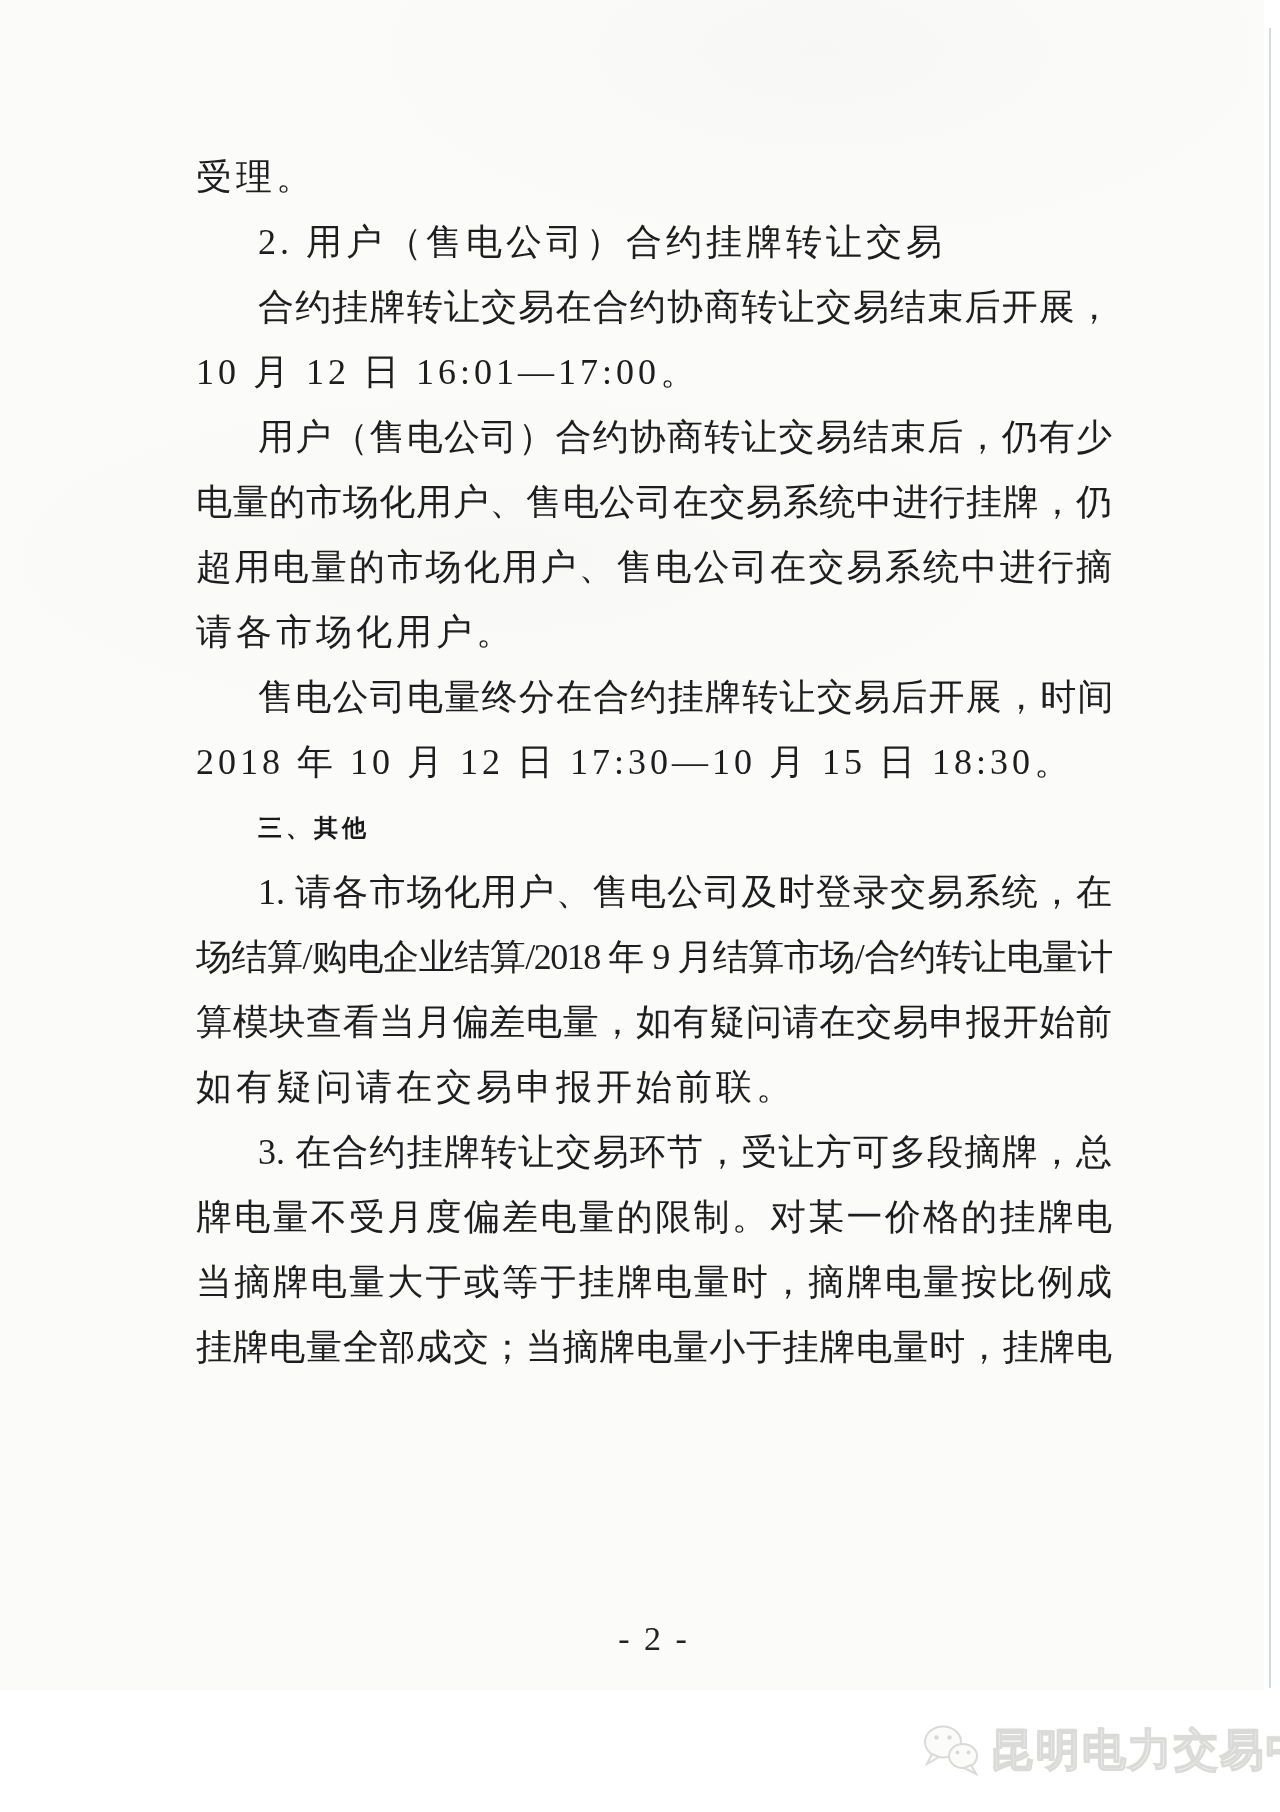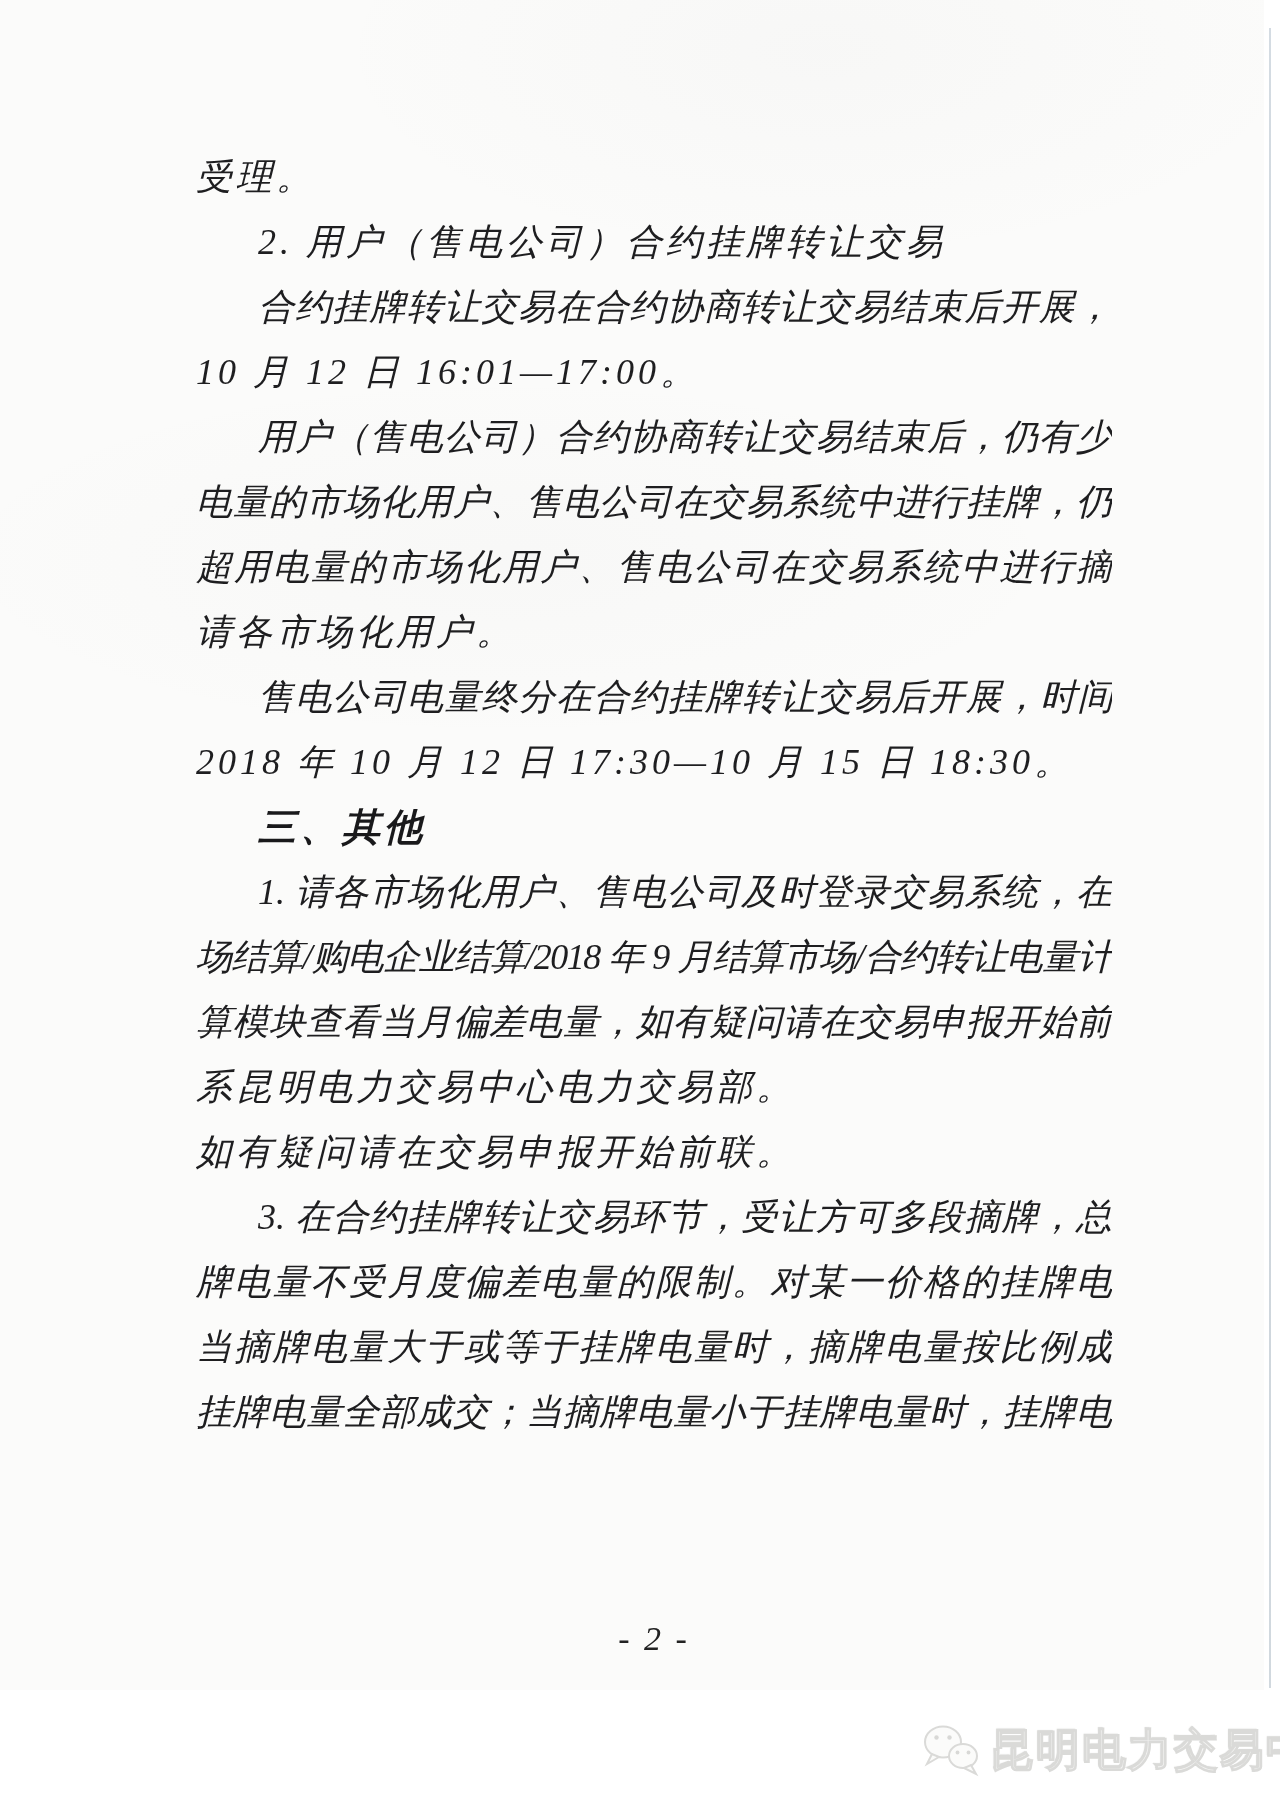--- a/index.html
+++ b/index.html
@@ -9,40 +9,39 @@
     background:#ffffff; overflow:hidden;
     font-family:"Liberation Serif","DejaVu Serif",serif;
   }
   
   .scan-area {
     position:absolute; left:0; top:0; width:1264px; height:1690px;
     background:
       radial-gradient(ellipse 700px 300px at 65% 3%, rgba(150,150,150,0.035), rgba(0,0,0,0) 70%),
       radial-gradient(ellipse 800px 260px at 40% 33%, rgba(150,150,150,0.03), rgba(0,0,0,0) 70%),
       #fbfbfa;
-    font-style: italic;
   }
   
   .scan-edge {
     position:absolute; left:1269px; top:28px; width:2px; height:1660px;
     background:linear-gradient(#c6d0d9, #bac4cd 40%, #c2ccd4);
     opacity:.75;
   }
   .doc-text { position:absolute; left:196px; top:145px; width:916px; }
   .line {
     height:65px; line-height:65px; font-size:36px; color:#1e1e20;
     overflow:hidden; white-space:normal;
   }
   .justify { text-align:justify; text-align-last:justify; }
   .left   { letter-spacing:4px; }
   .indent { text-indent:62px; }
   .tight  { letter-spacing:-1.5px; }
   .heading {
     font-family:"Liberation Sans","DejaVu Sans",sans-serif;
-    font-weight:700; font-size:38px; letter-spacing:4px; color:#19191b;
+    font-weight:700; font-size:24px; letter-spacing:4px; color:#19191b;
   }
   .page-num {
     position:absolute; left:196px; top:1620px; width:916px;
     text-align:center; font-size:34px; letter-spacing:3px; color:#222;
   }
   
   .footer-strip {
     position:absolute; left:0; top:1690px; width:1280px; height:122px;
     background:#ffffff;
   }
@@ -75,21 +74,20 @@
       <div class="line justify indent">用户（售电公司）合约协商转让交易结束后，仍有少用</div>
       <div class="line justify">电量的市场化用户、售电公司在交易系统中进行挂牌，仍有</div>
       <div class="line justify">超用电量的市场化用户、售电公司在交易系统中进行摘牌，</div>
       <div class="line left">请各市场化用户。</div>
       <div class="line justify indent tight">售电公司电量终分在合约挂牌转让交易后开展，时间</div>
       <div class="line left">2018 年 10 月 12 日 17:30—10 月 15 日 18:30。</div>
       <div class="line left indent heading">三、其他</div>
       <div class="line justify indent">1. 请各市场化用户、售电公司及时登录交易系统，在市</div>
       <div class="line justify tight">场结算/购电企业结算/2018 年 9 月结算市场/合约转让电量计</div>
       <div class="line justify">算模块查看当月偏差电量，如有疑问请在交易申报开始前联</div>
-      <div class="line left">系昆明电力交易中心电力交易部。</div>
       <div class="line left">如有疑问请在交易申报开始前联。</div>
       <div class="line justify indent">3. 在合约挂牌转让交易环节，受让方可多段摘牌，总摘</div>
       <div class="line justify">牌电量不受月度偏差电量的限制。对某一价格的挂牌电量，</div>
       <div class="line justify">当摘牌电量大于或等于挂牌电量时，摘牌电量按比例成交，</div>
       <div class="line justify">挂牌电量全部成交；当摘牌电量小于挂牌电量时，挂牌电量</div>
     </div>
 
     <div class="page-num">- 2 -</div>
 
     <div class="scan-edge"></div>

